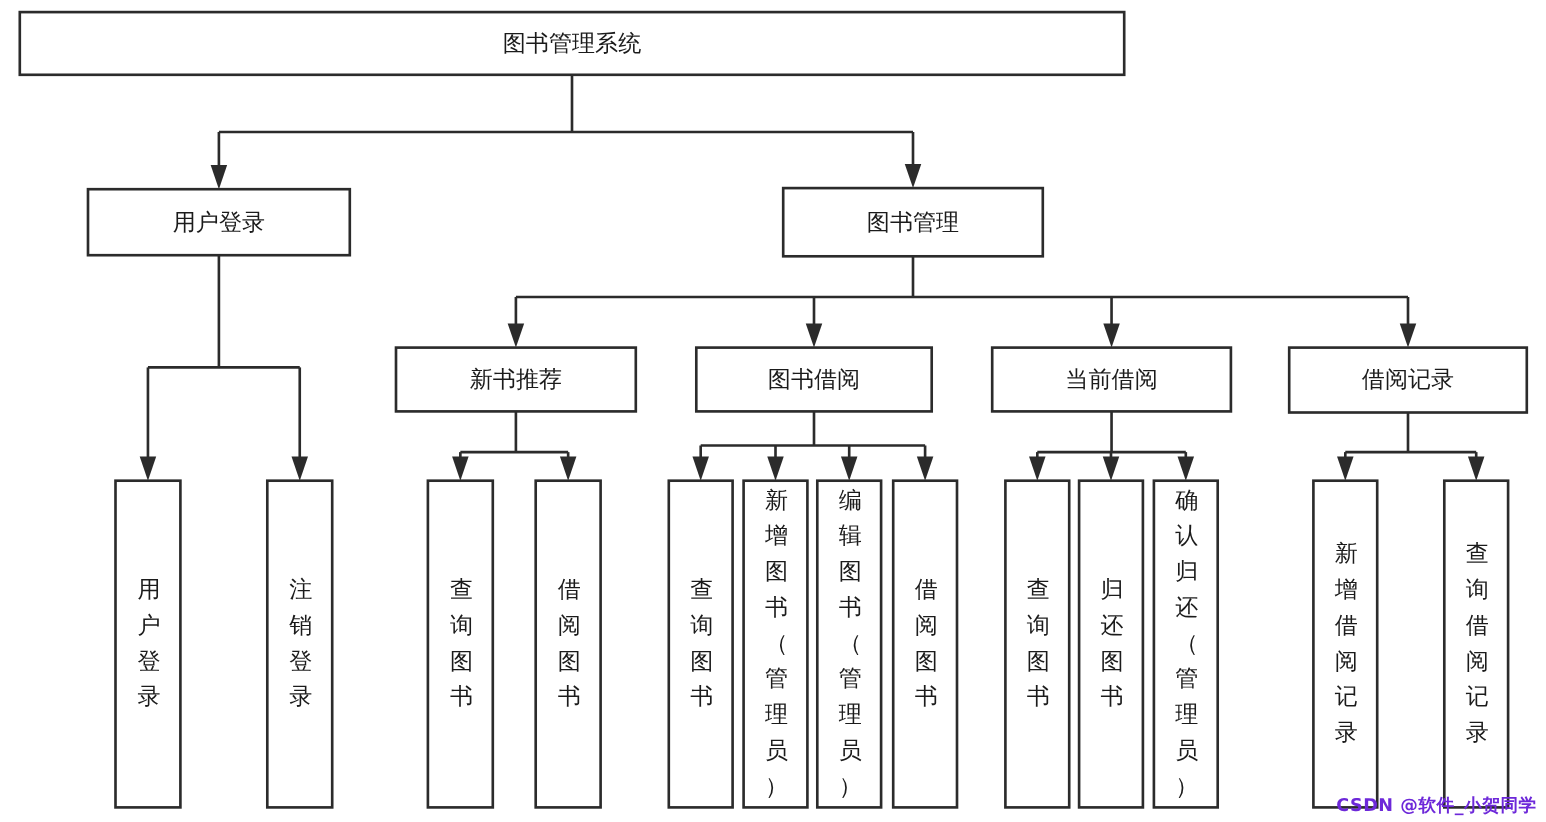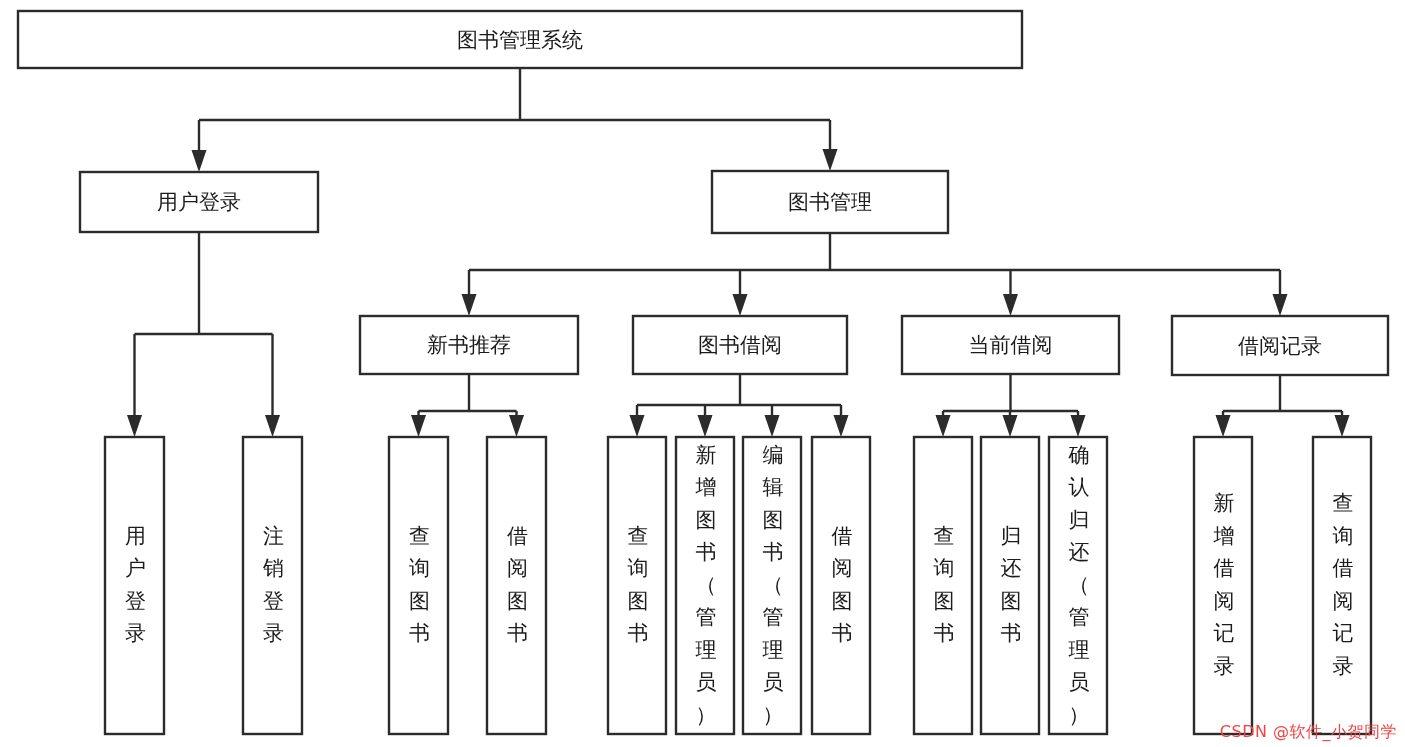--- a/index.html
+++ b/index.html
@@ -53,26 +53,27 @@
     stroke-linecap: butt;
   }
   .edge-arrow {
     fill: #2b2b2b;
     stroke: none;
   }
   .watermark-text {
     position: absolute;
     right: 8px;
     bottom: 4px;
-    color: #ef4444;
+    color: #6d28d9;
     font-size: 16px;
     font-family: "DejaVu Sans", "Liberation Sans", sans-serif;
     white-space: nowrap;
     letter-spacing: 0.5px;
     user-select: none;
+    font-weight: bold;
   }
 </style>
 </head>
 <body>
 
 <div id="diagram-root">
   <svg class="diagram-canvas" id="diagram-canvas" viewBox="0 0 1405 747">
     <g id="edges-layer">
         <g>
           <path class="edge-line" d="M 520 68 L 520 120"></path>

